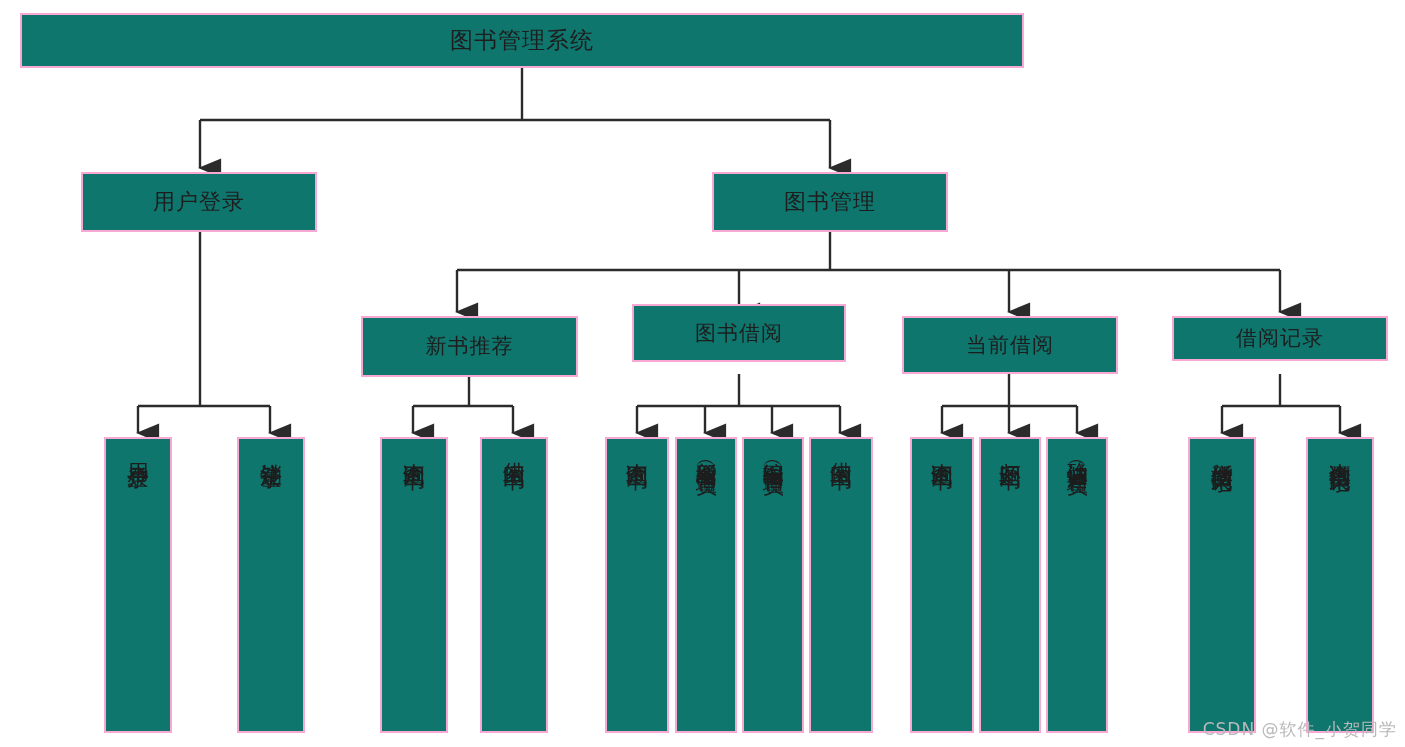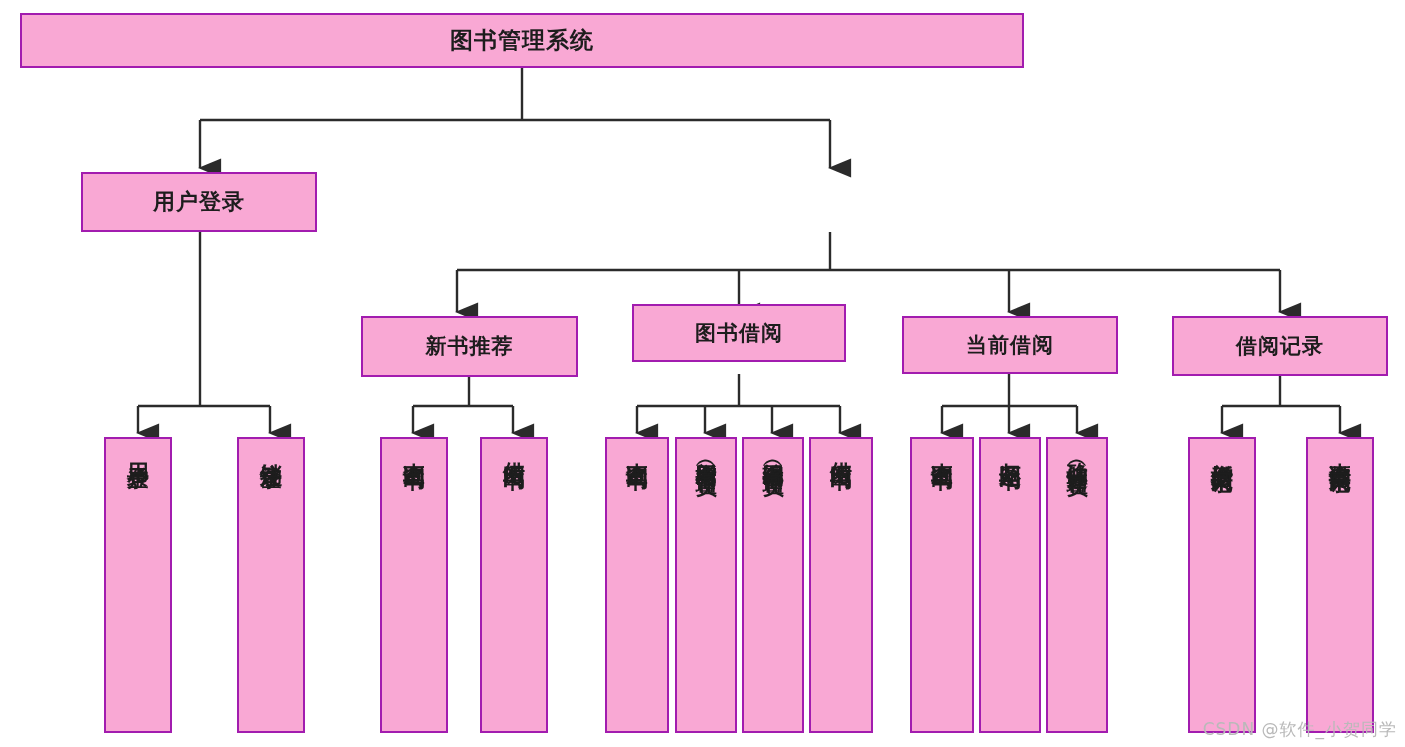--- a/index.html
+++ b/index.html
@@ -23,28 +23,27 @@
     position: absolute;
     left: 0;
     top: 0;
     width: 1405px;
     height: 747px;
     pointer-events: none;
   }
   .node {
     position: absolute;
     box-sizing: border-box;
-    background: #f9a8d4;
-    border: 2px solid #a21caf;
+    background: #0f766e;
+    border: 2px solid #f9a8d4;
     display: flex;
     align-items: center;
     justify-content: center;
     text-align: center;
     z-index: 2;
-    font-weight: bold;
   }
   .node .label {
     display: block;
     line-height: 1.18;
     letter-spacing: 1px;
     color: #1d1d1d;
     white-space: nowrap;
   }
   .node-root .label { font-size: 23px; }
   .node-l1 .label   { font-size: 22px; }
@@ -132,31 +131,34 @@
     </g>
   </svg>
 
   <div class="node node-root" style="left:20px; top:13px; width:1004px; height:55px;">
     <span class="label">图书管理系统</span>
   </div>
 
   <div class="node node-l1" style="left:81px; top:172px; width:236px; height:60px;">
     <span class="label">用户登录</span>
   </div>
+  <div class="node node-l1" style="left:712px; top:172px; width:236px; height:60px;">
+    <span class="label">图书管理</span>
+  </div>
 
   <div class="node node-l2" style="left:361px; top:316px; width:217px; height:61px;">
     <span class="label">新书推荐</span>
   </div>
   <div class="node node-l2" style="left:632px; top:304px; width:214px; height:58px;">
     <span class="label">图书借阅</span>
   </div>
   <div class="node node-l2" style="left:902px; top:316px; width:216px; height:58px;">
     <span class="label">当前借阅</span>
   </div>
-  <div class="node node-l2" style="left:1172px; top:316px; width:216px; height:60px;">
+  <div class="node node-l2" style="left:1172px; top:316px; width:216px; height:45px;">
     <span class="label">借阅记录</span>
   </div>
 
   <div class="node node-leaf" style="left:104px; top:437px; width:68px; height:296px;">
     <span class="label">用户登录</span>
   </div>
   <div class="node node-leaf" style="left:237px; top:437px; width:68px; height:296px;">
     <span class="label">注销登录</span>
   </div>
 

